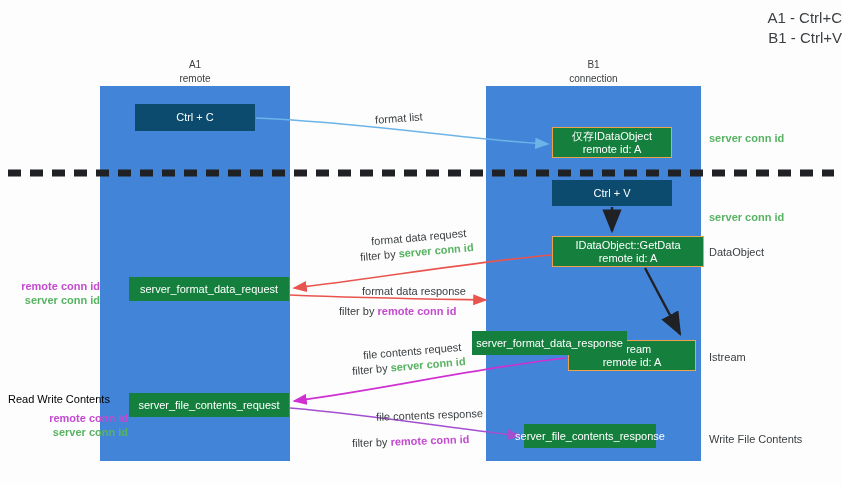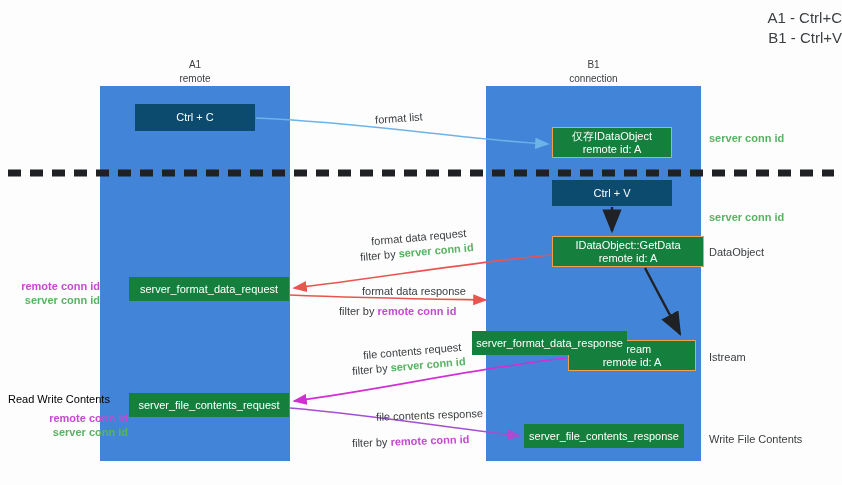--- a/index.html
+++ b/index.html
@@ -69,21 +69,21 @@
   .box-orange.ob { border: 1px solid #f0a24a; }
 
   #box-ctrl-c { left: 135px; top: 104px; width: 120px; height: 27px; }
   #box-idataobject { left: 552px; top: 127px; width: 120px; height: 31px; }
   #box-ctrl-v { left: 552px; top: 180px; width: 120px; height: 26px; }
   #box-getdata { left: 552px; top: 236px; width: 152px; height: 31px; }
   #box-istream { left: 568px; top: 340px; width: 128px; height: 31px; }
   #box-fmt-req { left: 129px; top: 277px; width: 160px; height: 24px; }
   #box-fmt-resp { left: 472px; top: 288px; width: 155px; height: 24px; margin-top: 43px; }
   #box-file-req { left: 129px; top: 393px; width: 160px; height: 24px; }
-  #box-file-resp { left: 524px; top: 424px; width: 160px; height: 24px; }
+  #box-file-resp { left: 524px; top: 424px; width: 132px; height: 24px; }
 
   
   .arrow-label {
     font-size: 11px;
     color: #3c4043;
     white-space: nowrap;
   }
   .green-txt { color: #57b361; font-weight: bold; }
   .magenta-txt { color: #c44ad0; font-weight: bold; }
 

